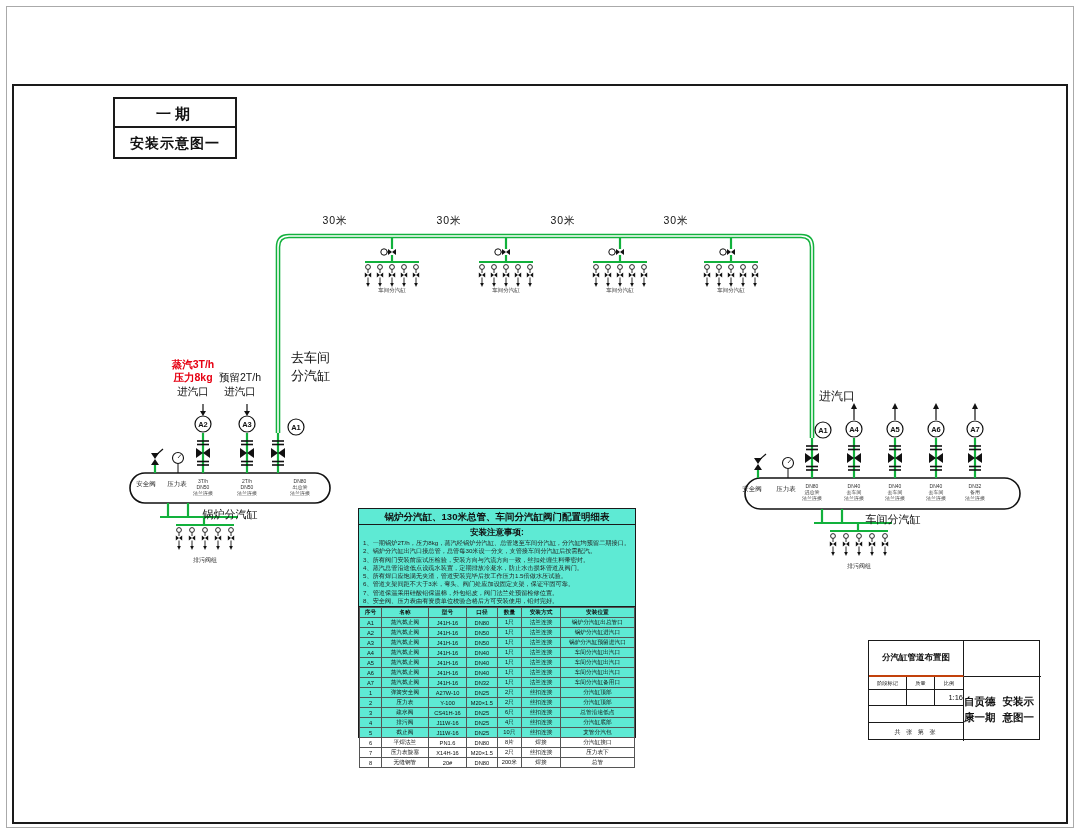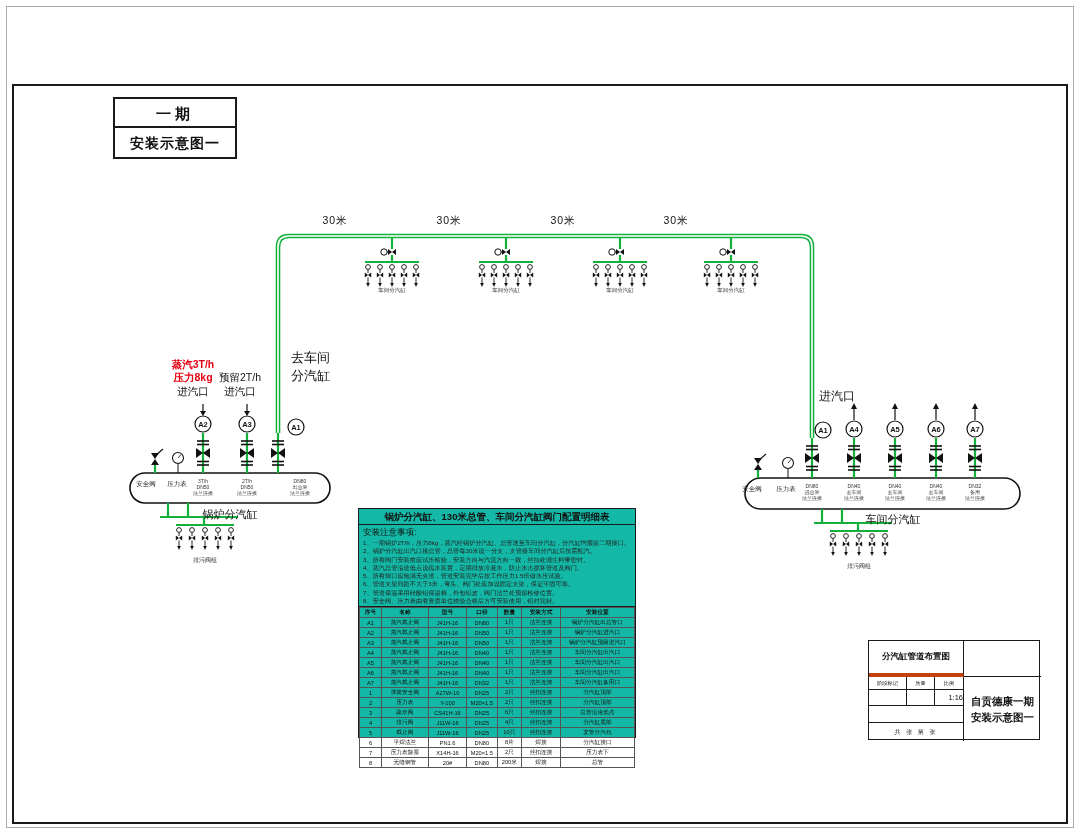--- a/index.html
+++ b/index.html
@@ -24,44 +24,44 @@
   .t-seg { font-size:10.5px; text-anchor:middle; letter-spacing:1px; }
   .t-red { fill:#e60012; font-weight:bold; font-size:10.5px; text-anchor:middle; }
   .t-inlet { font-size:10.5px; text-anchor:middle; }
   .t-tiny { font-size:6.5px; text-anchor:middle; }
   .t-balloon { font-size:7.5px; font-weight:bold; text-anchor:middle; }
   .spec { font-size:5px; text-anchor:middle; fill:#333; }
   .t-branch { font-size:5.5px; text-anchor:middle; fill:#333; }
   .t-blow { font-size:6px; text-anchor:middle; fill:#333; }
 
   
-  .spec-table { position:absolute; left:358px; top:508px; width:278px; height:230px; border:1.5px solid #1a1a1a; background:#14b8a6; }
+  .spec-table { position:absolute; left:358px; top:508px; width:278px; height:230px; border:1.5px solid #1a1a1a; background:#5eead4; }
   .spec-table .tbl-title { height:16px; line-height:16px; text-align:center; font-size:9.5px; font-weight:bold; border-bottom:1px solid #1a1a1a; }
   .spec-table .notes { padding:2px 4px 1px 4px; border-bottom:1px solid #1a1a1a; }
-  .spec-table .notes-title { font-size:8.5px; font-weight:normal; margin-bottom:0; }
+  .spec-table .notes-title { font-size:8.5px; font-weight:bold; margin-bottom:0;text-align:center; }
   .note-line { font-size:6.2px; line-height:1.34; color:#222; }
   table.vt { width:100%; border-collapse:collapse; table-layout:fixed; }
   table.vt th, table.vt td { border:0.5px solid #555; font-size:5.7px; font-weight:normal; padding:0.5px 1px; text-align:center; overflow:hidden; white-space:nowrap; }
   table.vt th { font-weight:bold; }
   table.vt col.c0{width:8%} table.vt col.c1{width:17%} table.vt col.c2{width:14%} table.vt col.c3{width:11%} table.vt col.c4{width:9%} table.vt col.c5{width:14%} table.vt col.c6{width:27%}
 
   
   .title-block { position:absolute; left:868px; top:640px; width:172px; height:100px; border:1.5px solid #1a1a1a; background:#fff; }
   .tb-cell { position:absolute; overflow:hidden; }
-  .tb-name { left:0; top:0; width:95px; height:36px; border-right:1px solid #1a1a1a; border-bottom:4px solid #c2410c; display:flex; align-items:center; justify-content:center; font-size:8.5px; font-weight:bold; }
+  .tb-name { left:0; top:0; width:95px; height:36px; border-right:1px solid #1a1a1a; border-bottom:2px solid #c2410c; display:flex; align-items:center; justify-content:center; font-size:8.5px; font-weight:bold; }
   .tb-top-right { left:95px; top:0; width:77px; height:36px; border-bottom:1px solid #1a1a1a; }
   .tb-h1 { left:0; top:36px; width:38px; height:13px; border-right:1px solid #1a1a1a; border-bottom:1px solid #1a1a1a; font-size:5.2px; line-height:13px; text-align:center; }
   .tb-h2 { left:38px; top:36px; width:28px; height:13px; border-right:1px solid #1a1a1a; border-bottom:1px solid #1a1a1a; font-size:5.2px; line-height:13px; text-align:center; }
   .tb-h3 { left:66px; top:36px; width:29px; height:13px; border-right:1px solid #1a1a1a; border-bottom:1px solid #1a1a1a; font-size:5.2px; line-height:13px; text-align:center; }
   .tb-v1 { left:0; top:49px; width:38px; height:16px; border-right:1px solid #1a1a1a; border-bottom:1px solid #1a1a1a; }
   .tb-v2 { left:38px; top:49px; width:28px; height:16px; border-right:1px solid #1a1a1a; border-bottom:1px solid #1a1a1a; }
   .tb-v3 { left:66px; top:49px; width:29px; height:16px; border-right:1px solid #1a1a1a; border-bottom:1px solid #1a1a1a; font-size:7.5px; line-height:16px; text-align:right; }
   .tb-mid { left:0; top:65px; width:95px; height:17px; border-right:1px solid #1a1a1a; border-bottom:1px solid #1a1a1a; }
   .tb-sheet { left:0; top:82px; width:95px; height:18px; border-right:1px solid #1a1a1a; font-size:6px; line-height:18px; text-align:center; letter-spacing:2px; }
-  .tb-project { left:95px; top:36px; width:77px; height:64px; display:flex; flex-direction:column; align-items:center; justify-content:center; font-size:10.5px; font-weight:bold; line-height:1.55; }
+  .tb-project { left:95px; top:36px; width:77px; height:64px; display:flex; align-items:center; justify-content:center; font-size:10.5px; font-weight:bold; line-height:1.55; }
 </style>
 </head>
 <body>
 
 <div class="page">
   <div class="frame-outer"></div>
   <div class="frame-main"></div>
 
   <div class="corner-box">
     <div class="row1">一期</div>

